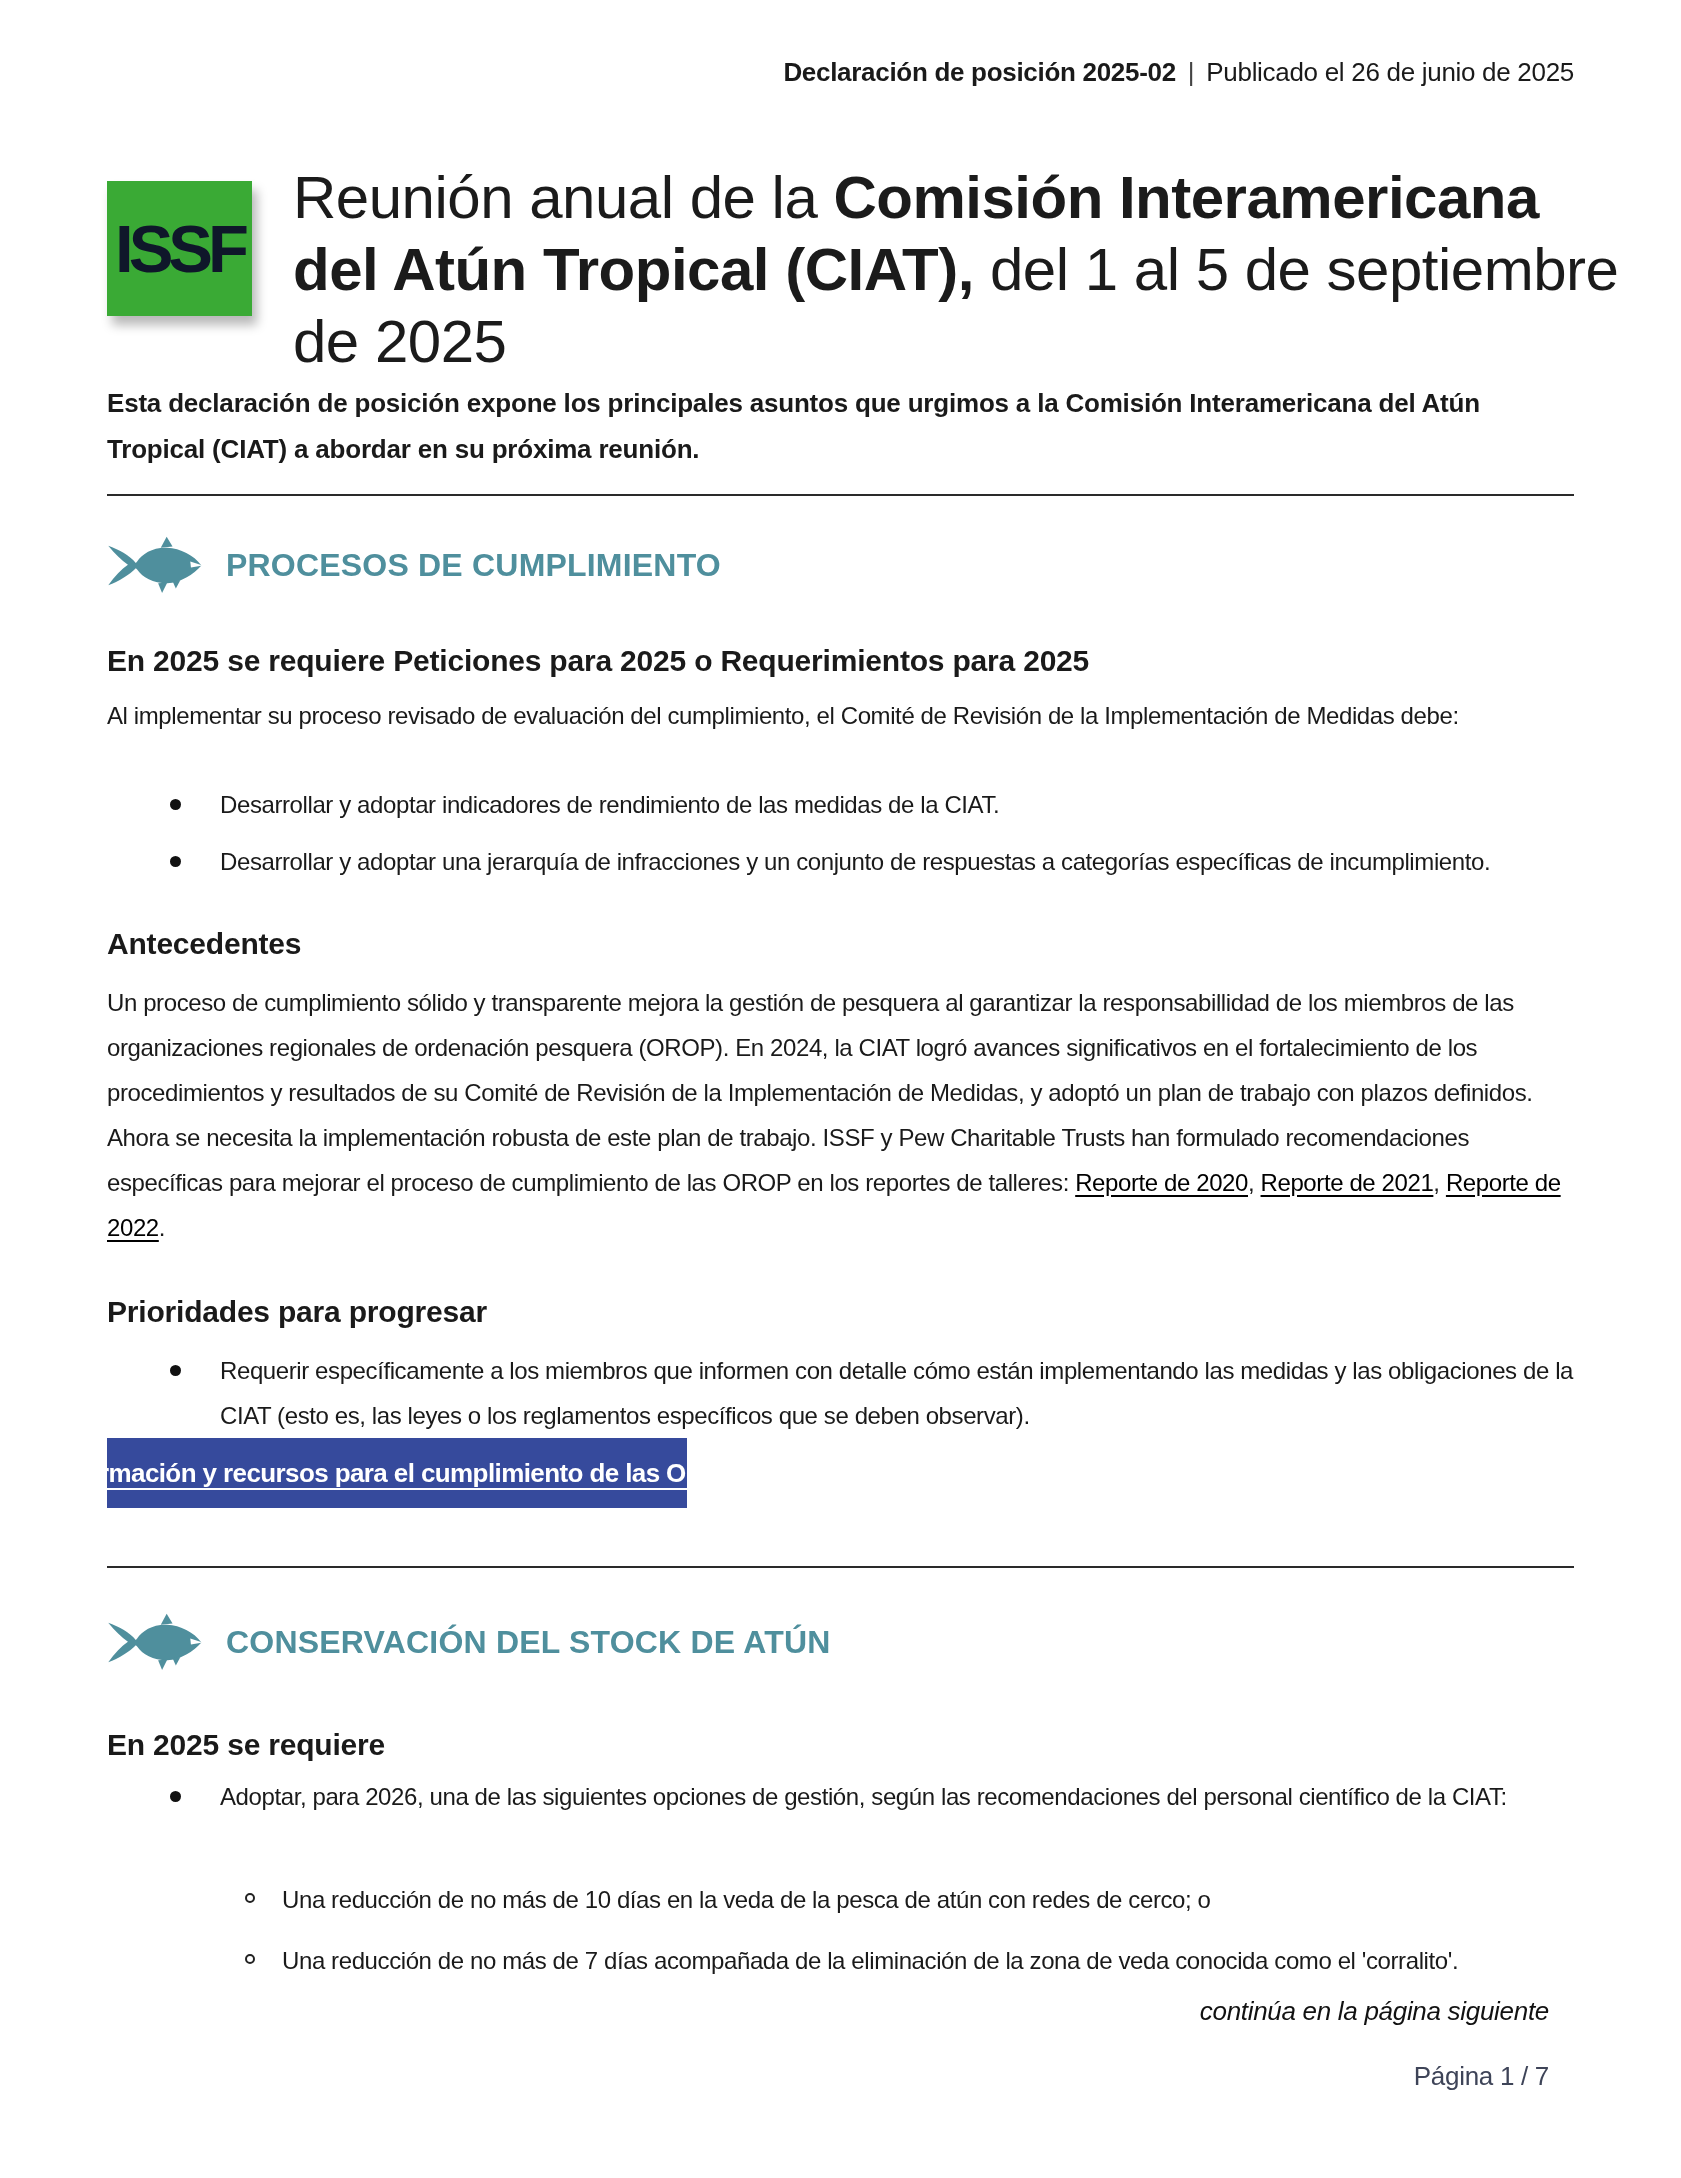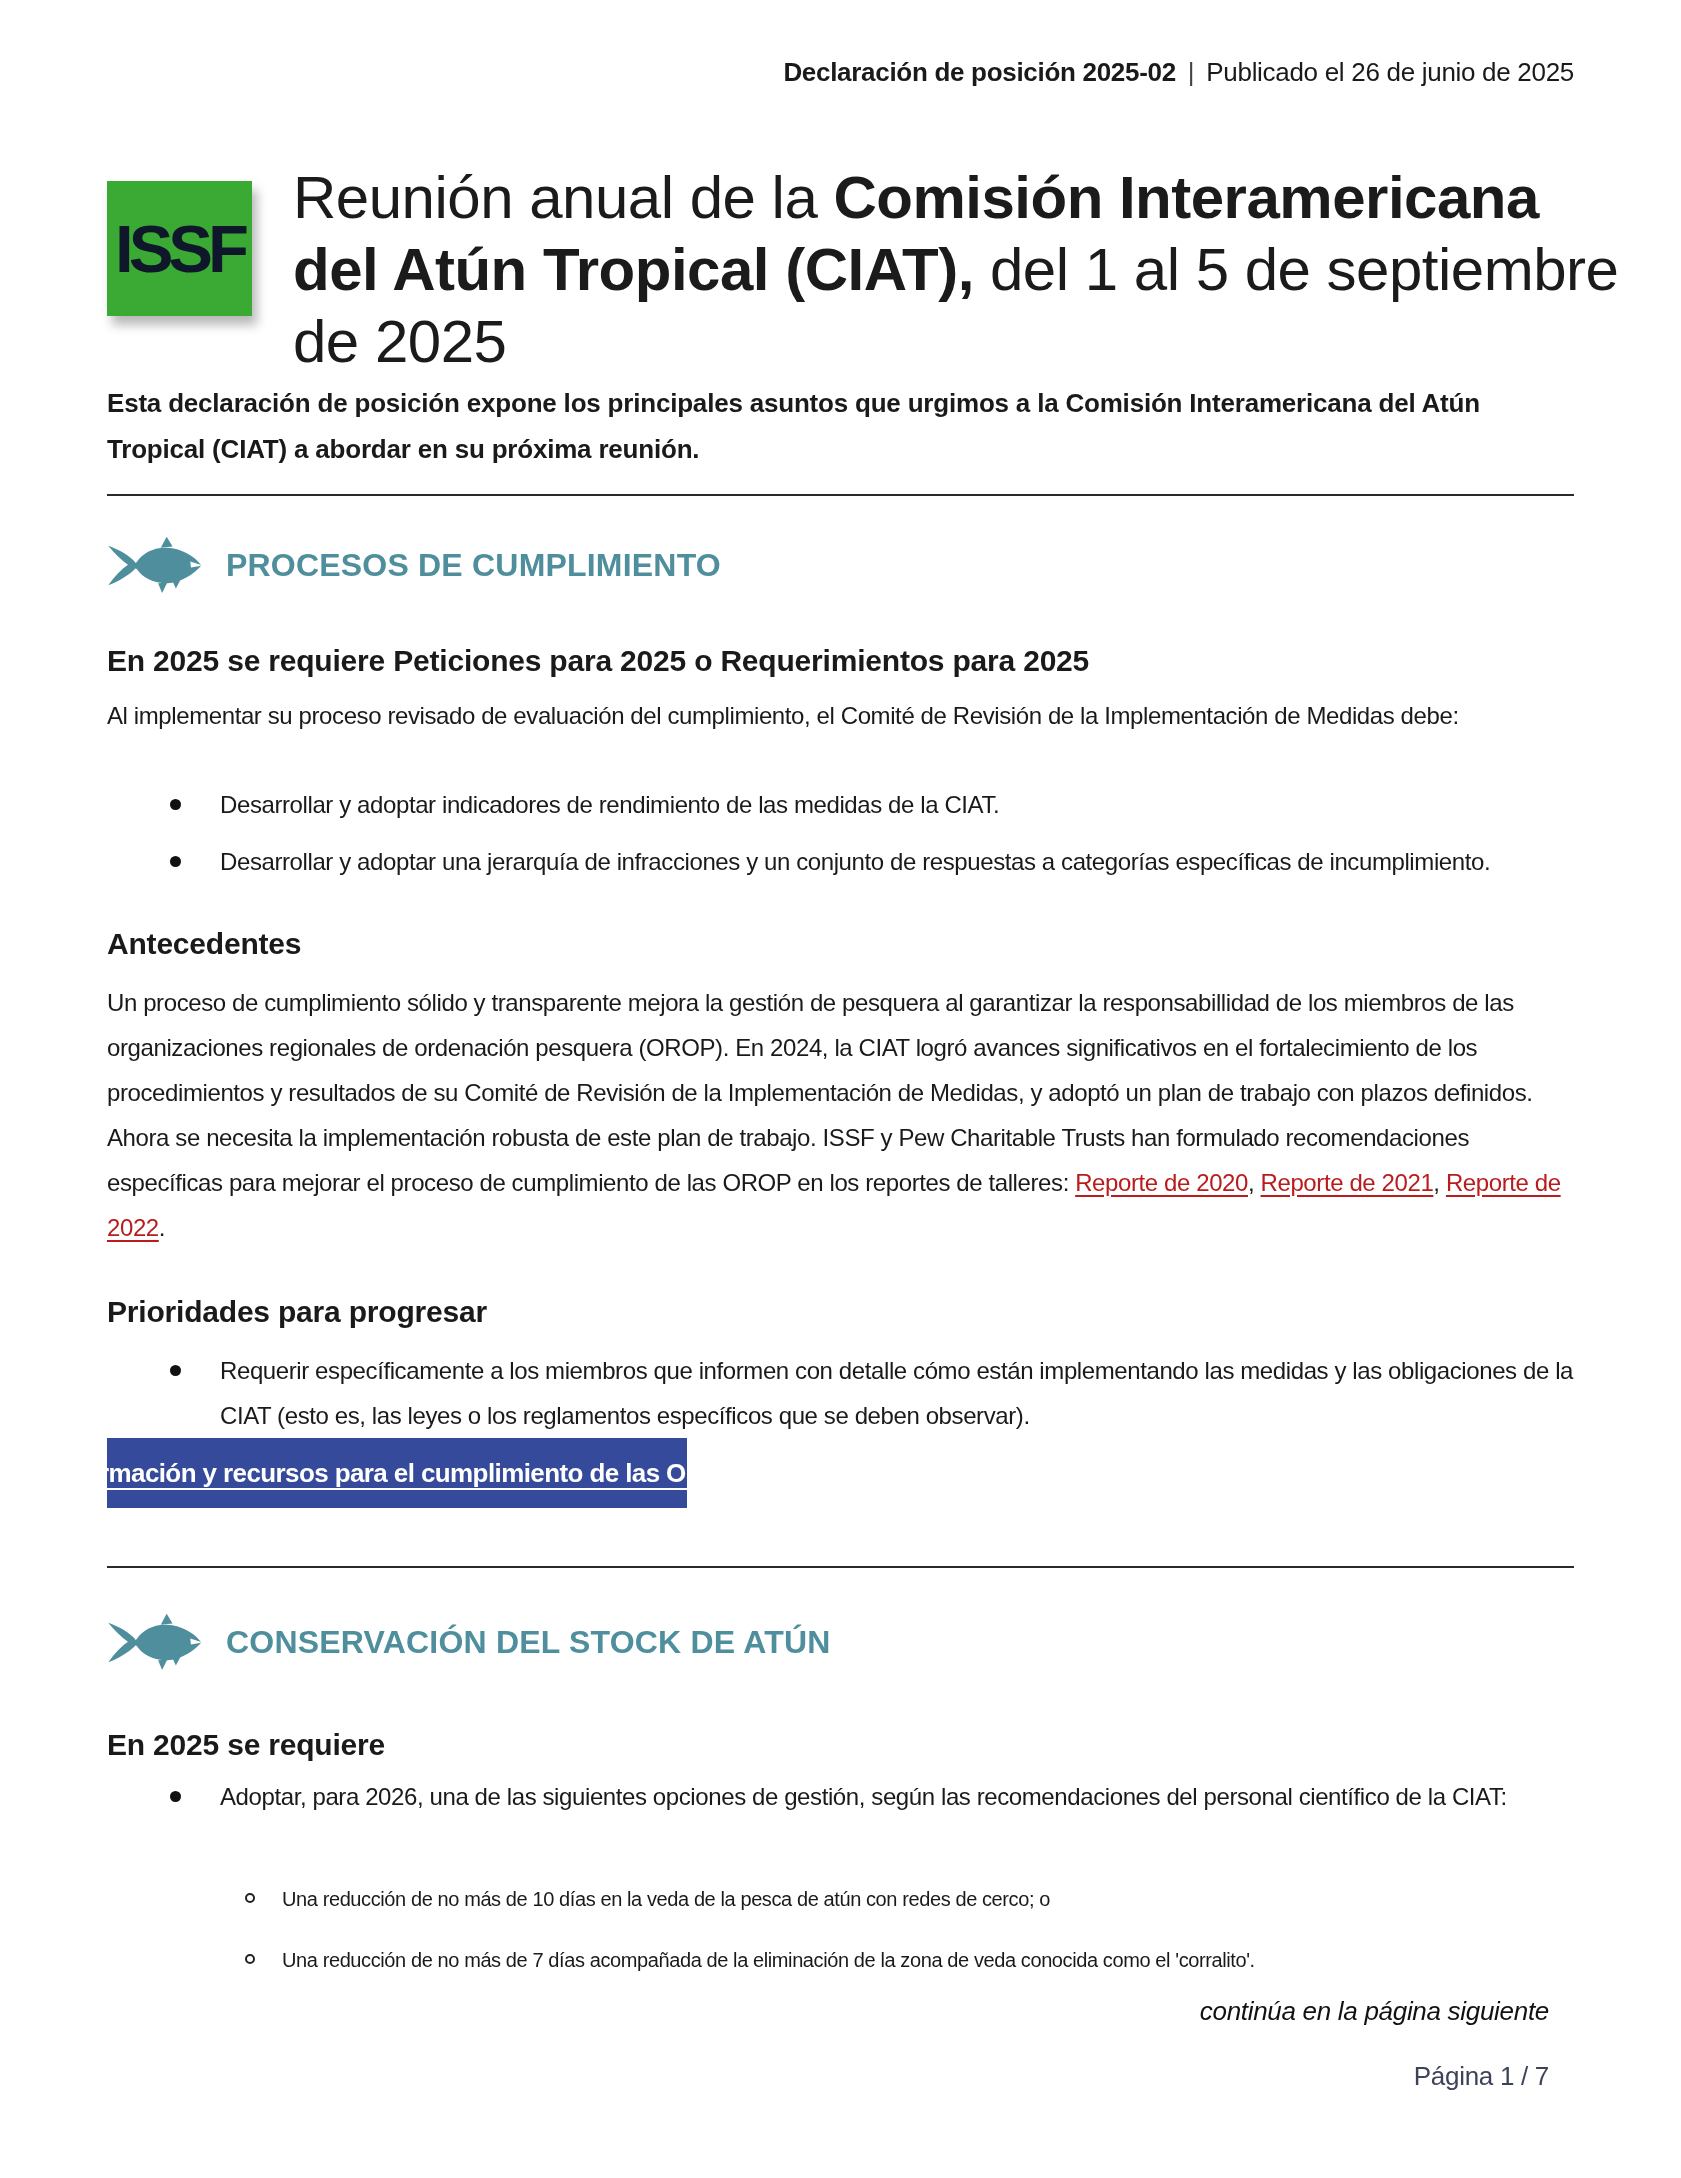--- a/index.html
+++ b/index.html
@@ -56,25 +56,25 @@
   .blist {
     position:absolute; left:107px; width:1467px; list-style:none;
     font-size:24px; line-height:45px; letter-spacing:-0.4px;
   }
   .blist li { position:relative; padding-left:113px; margin-bottom:12px; }
   .dot { position:absolute; left:63px; top:17px; width:11px; height:11px; border-radius:50%; background:#111; }
   .list-req1 { top:782px; }
   .list-prio { top:1348px; }
   .list-cons { top:1774px; }
   .sublist { position:absolute; left:107px; width:1467px; list-style:none;
-    font-size:20px; line-height:45px; letter-spacing:-0.4px; top:1877px; }
+    font-size:24px; line-height:45px; letter-spacing:-0.4px; top:1877px; }
   .sublist li { position:relative; padding-left:175px; margin-bottom:16px; }
   .circ { position:absolute; left:138px; top:16px; width:10px; height:10px; border-radius:50%; border:2px solid #222; background:#ffffff; }
   
-  .link { color:#b91c1c; text-decoration:underline; text-underline-offset:4px; cursor:pointer; }
+  .link { color:#000000; text-decoration:underline; text-underline-offset:4px; cursor:pointer; }
   
   .cta-button {
     position:absolute; left:107px; top:1438px; width:580px; height:70px;
     background:#364a9c; display:flex; align-items:center; justify-content:center;
     text-decoration:none; cursor:pointer;
   }
   .cta-label {
     color:#ffffff; font-weight:bold; font-size:26px; letter-spacing:-0.6px;
     text-decoration:underline; text-underline-offset:6px; white-space:nowrap;
   }

